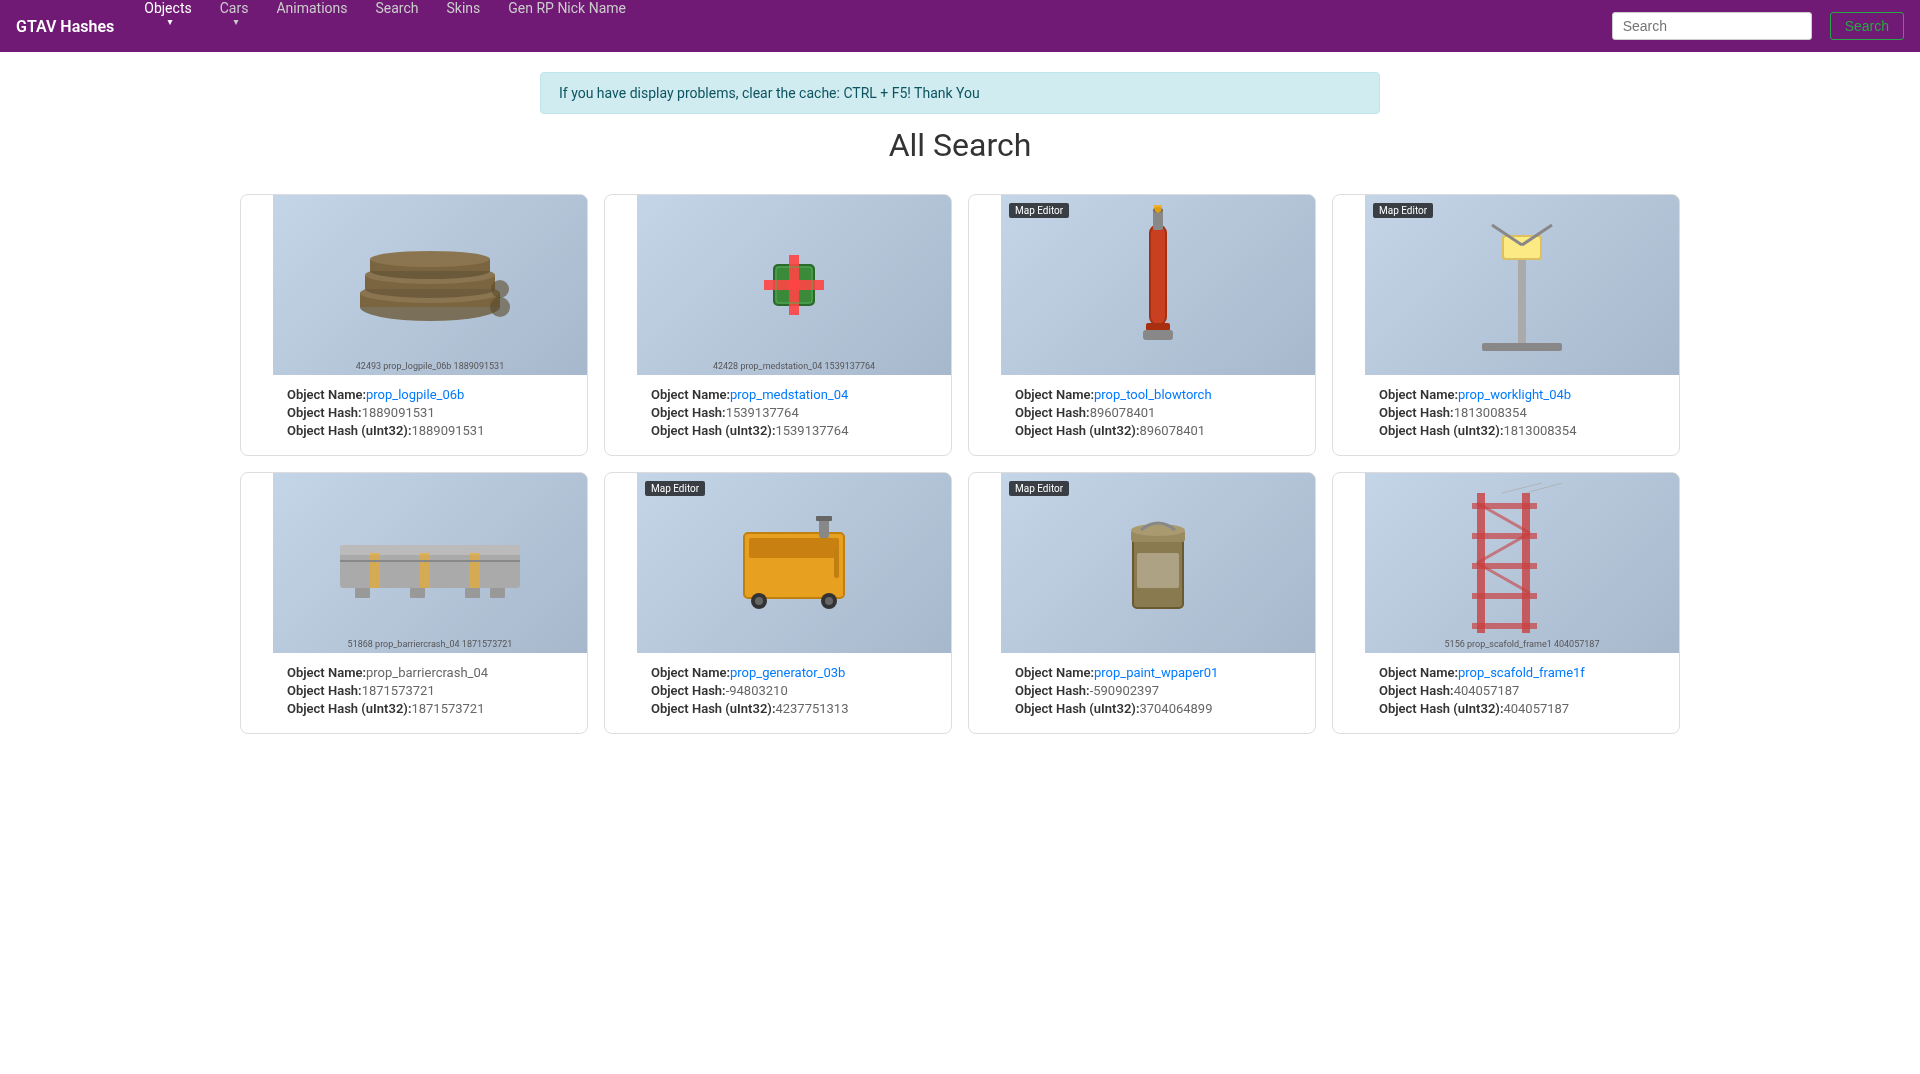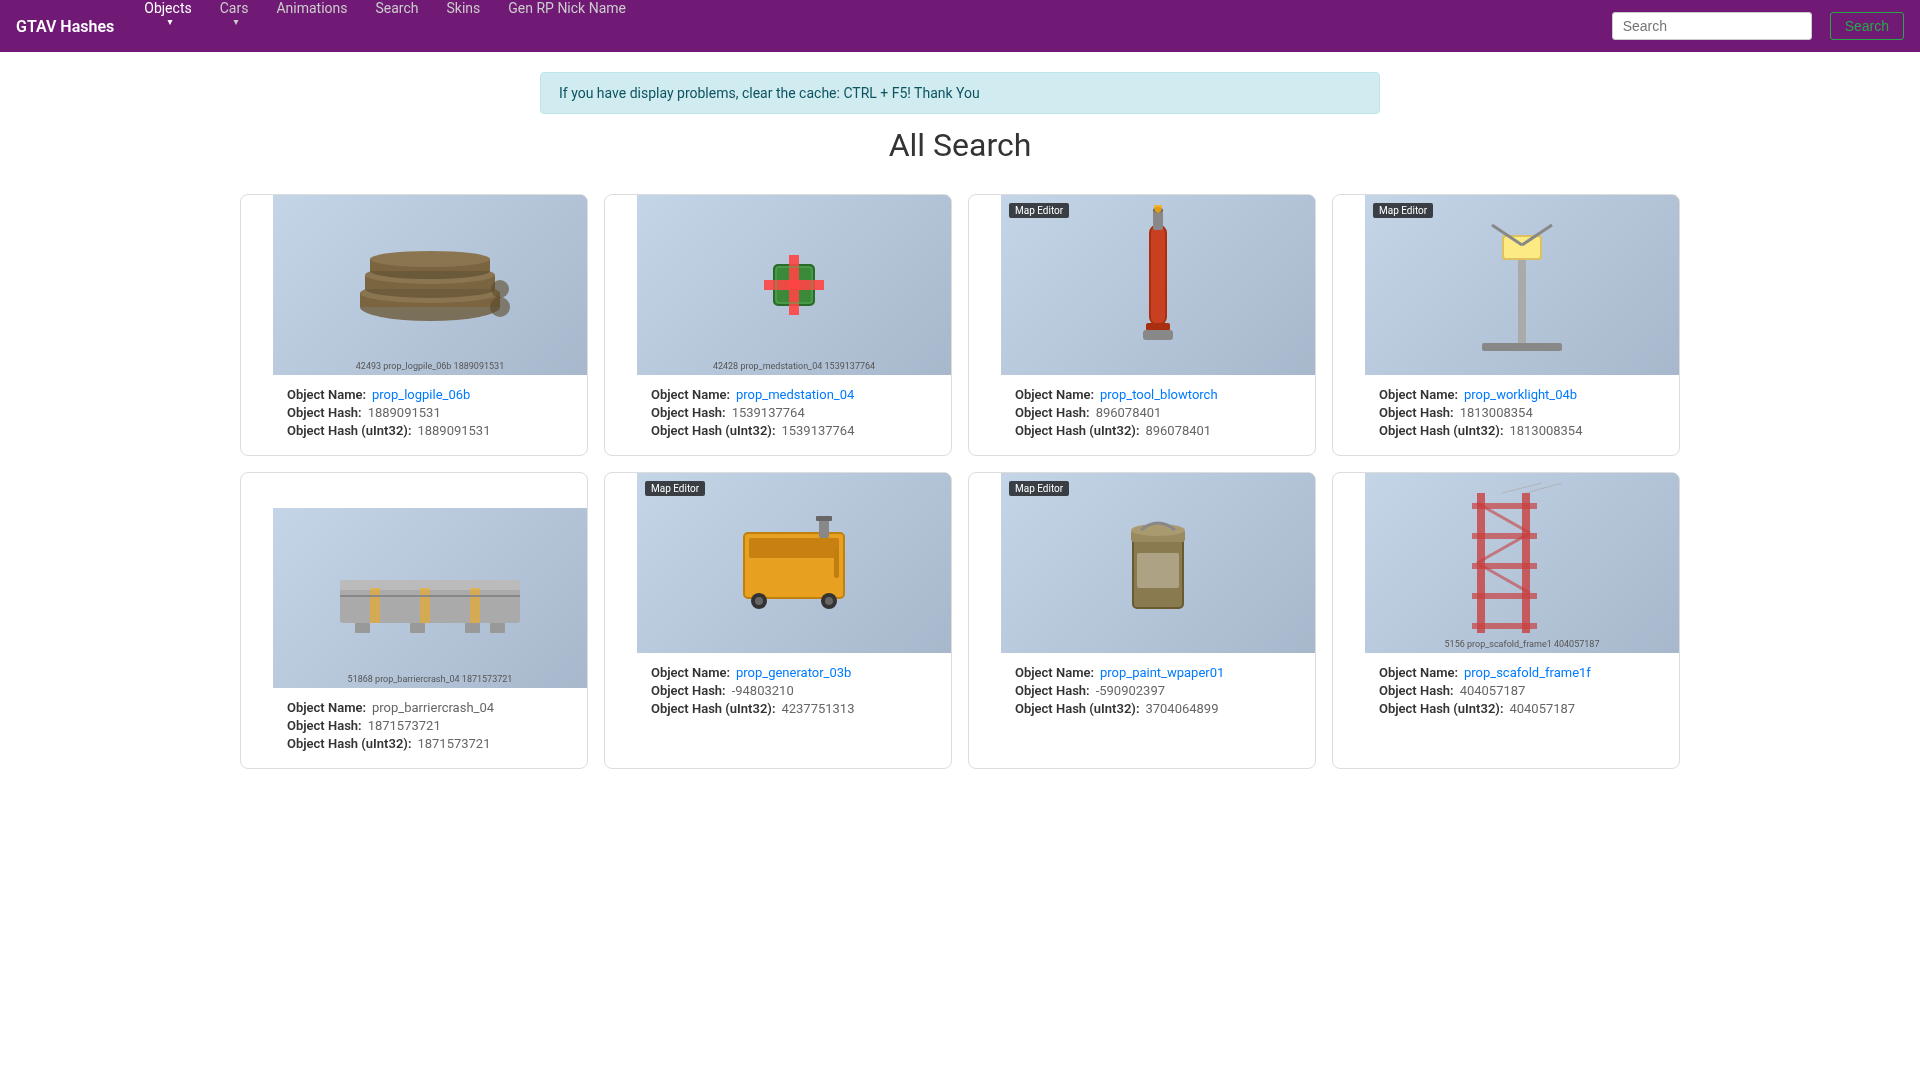--- a/index.html
+++ b/index.html
@@ -126,21 +126,21 @@
       font-size: 12px;
       color: #666;
       background: linear-gradient(135deg, #c5d5e8 0%, #a8b8cc 100%);
       position: relative;
     }
     
     .img-logpile { background: linear-gradient(160deg, #9fb8d0 0%, #8aa8c0 50%, #b0c0d0 100%); }
     .img-medstation { background: linear-gradient(160deg, #a8c0d8 0%, #90aac0 100%); }
     .img-blowtorch { background: linear-gradient(160deg, #8898a8 0%, #a0b0c0 50%, #90a0b0 100%); }
     .img-worklight { background: linear-gradient(160deg, #b8a890 0%, #c8b8a0 50%, #a89880 100%); }
-    .img-barriercrash { background: linear-gradient(160deg, #a0b8cc 0%, #90a8bc 100%); margin-top: 35px; }
+    .img-barriercrash { background: linear-gradient(160deg, #a0b8cc 0%, #90a8bc 100%); }
     .img-generator { background: linear-gradient(160deg, #8898a8 0%, #a0b0c0 50%, #90a0b0 100%); }
     .img-paint { background: linear-gradient(160deg, #8898a8 0%, #9aacbc 50%, #8898a8 100%); }
     .img-scaffold { background: linear-gradient(160deg, #a8bcd0 0%, #90a8c0 100%); }
 
     
     .map-editor-badge {
       position: absolute;
       top: 8px;
       left: 8px;
       background: rgba(0,0,0,0.7);
@@ -158,21 +158,20 @@
       font-size: 9px;
       color: #555;
       white-space: nowrap;
     }
 
     .object-card-info {
       padding: 12px 14px 14px 14px;
     }
     .object-card-info .info-row {
       display: flex;
-      gap: 6px;
       font-size: 13px;
       margin-bottom: 3px;
       align-items: center;
     }
     .info-label {
       color: #333;
       font-weight: 600;
       white-space: nowrap;
     }
     .info-value {

